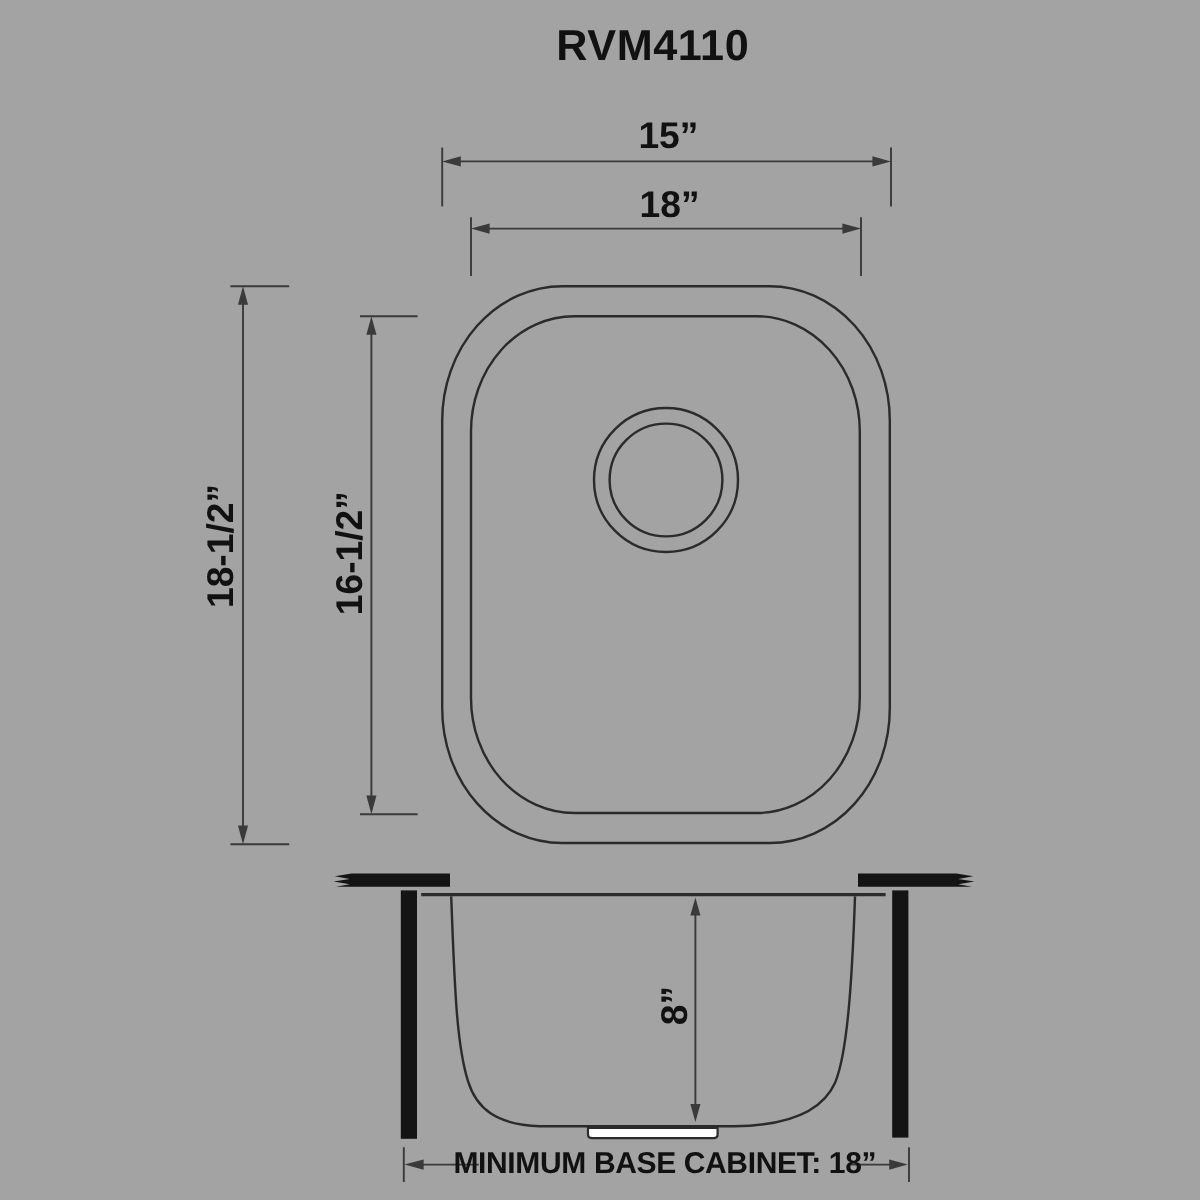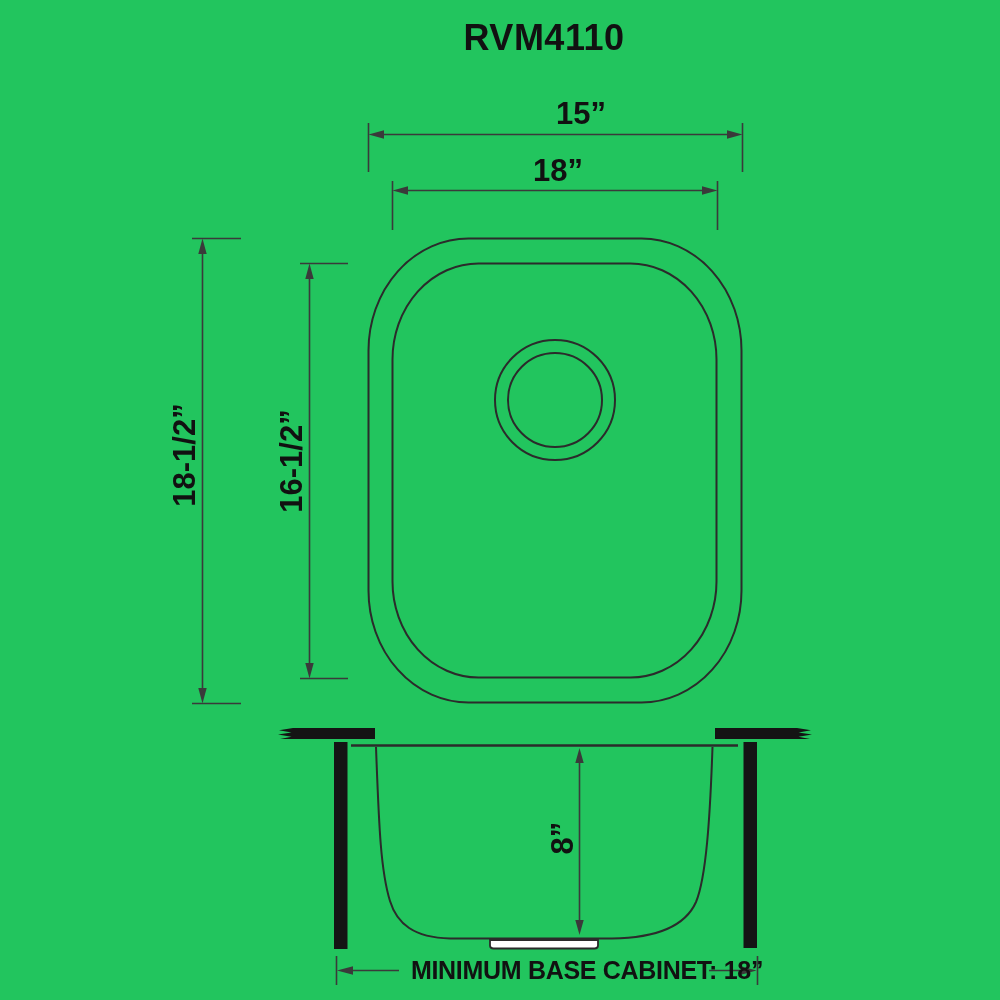--- a/index.html
+++ b/index.html
@@ -5,21 +5,21 @@
   html,body{
     margin:0;
     padding:0;
     background:#ffffff;
     font-family:"Liberation Sans", sans-serif;
   }
   #canvas{
     position:relative;
     width:1000px;
     height:1000px;
-    background:#22c55e;
+    background:#a3a3a3;
     overflow:hidden;
   }
   #drawing{
     position:absolute;
     left:0; top:0;
     width:1000px;
     height:1000px;
   }
   .lbl{
     position:absolute;
@@ -118,25 +118,25 @@
 
       <line x1="351" y1="745.5" x2="738" y2="745.5" stroke="#2b2b2b" stroke-width="2.6"></line>
       <path fill="none" stroke="#2b2b2b" stroke-width="2" d="M376,747 C379,830 381,872 390,901 C397,924 414,937.5 450,938.5 L612,938.5 C652,938 684,929 696,902 C706,878 710,820 712.5,747"></path>
 
       <path fill="#ffffff" stroke="#2b2b2b" stroke-width="1.8" d="M490,940 H598 V945.5 Q598,948.5 594.5,948.5 H493.5 Q490,948.5 490,945.5 Z"></path>
     </g>
   </svg>
 
   <div class="lbl" id="title-label" style="left:544px; top:38px;">RVM4110</div>
 
-  <div class="lbl dim-num" style="left:557px; top:113px;margin-left:24px;">15”</div>
+  <div class="lbl dim-num" style="left:557px; top:113px;">15”</div>
 
   <div class="lbl dim-num" style="left:558px; top:170px;">18”</div>
 
   <div class="lbl dim-num rot" style="left:184px; top:455px;">18-1/2”</div>
 
   <div class="lbl dim-num rot" style="left:291px; top:461px;">16-1/2”</div>
 
   <div class="lbl dim-num rot" style="left:562px; top:838px;">8”</div>
 
-  <div class="lbl" id="base-cabinet-label" style="left:554px; top:970px;margin-left:33px;">MINIMUM BASE CABINET: 18”</div>
+  <div class="lbl" id="base-cabinet-label" style="left:554px; top:970px;">MINIMUM BASE CABINET: 18”</div>
 
 </div>
 
 </body></html>

